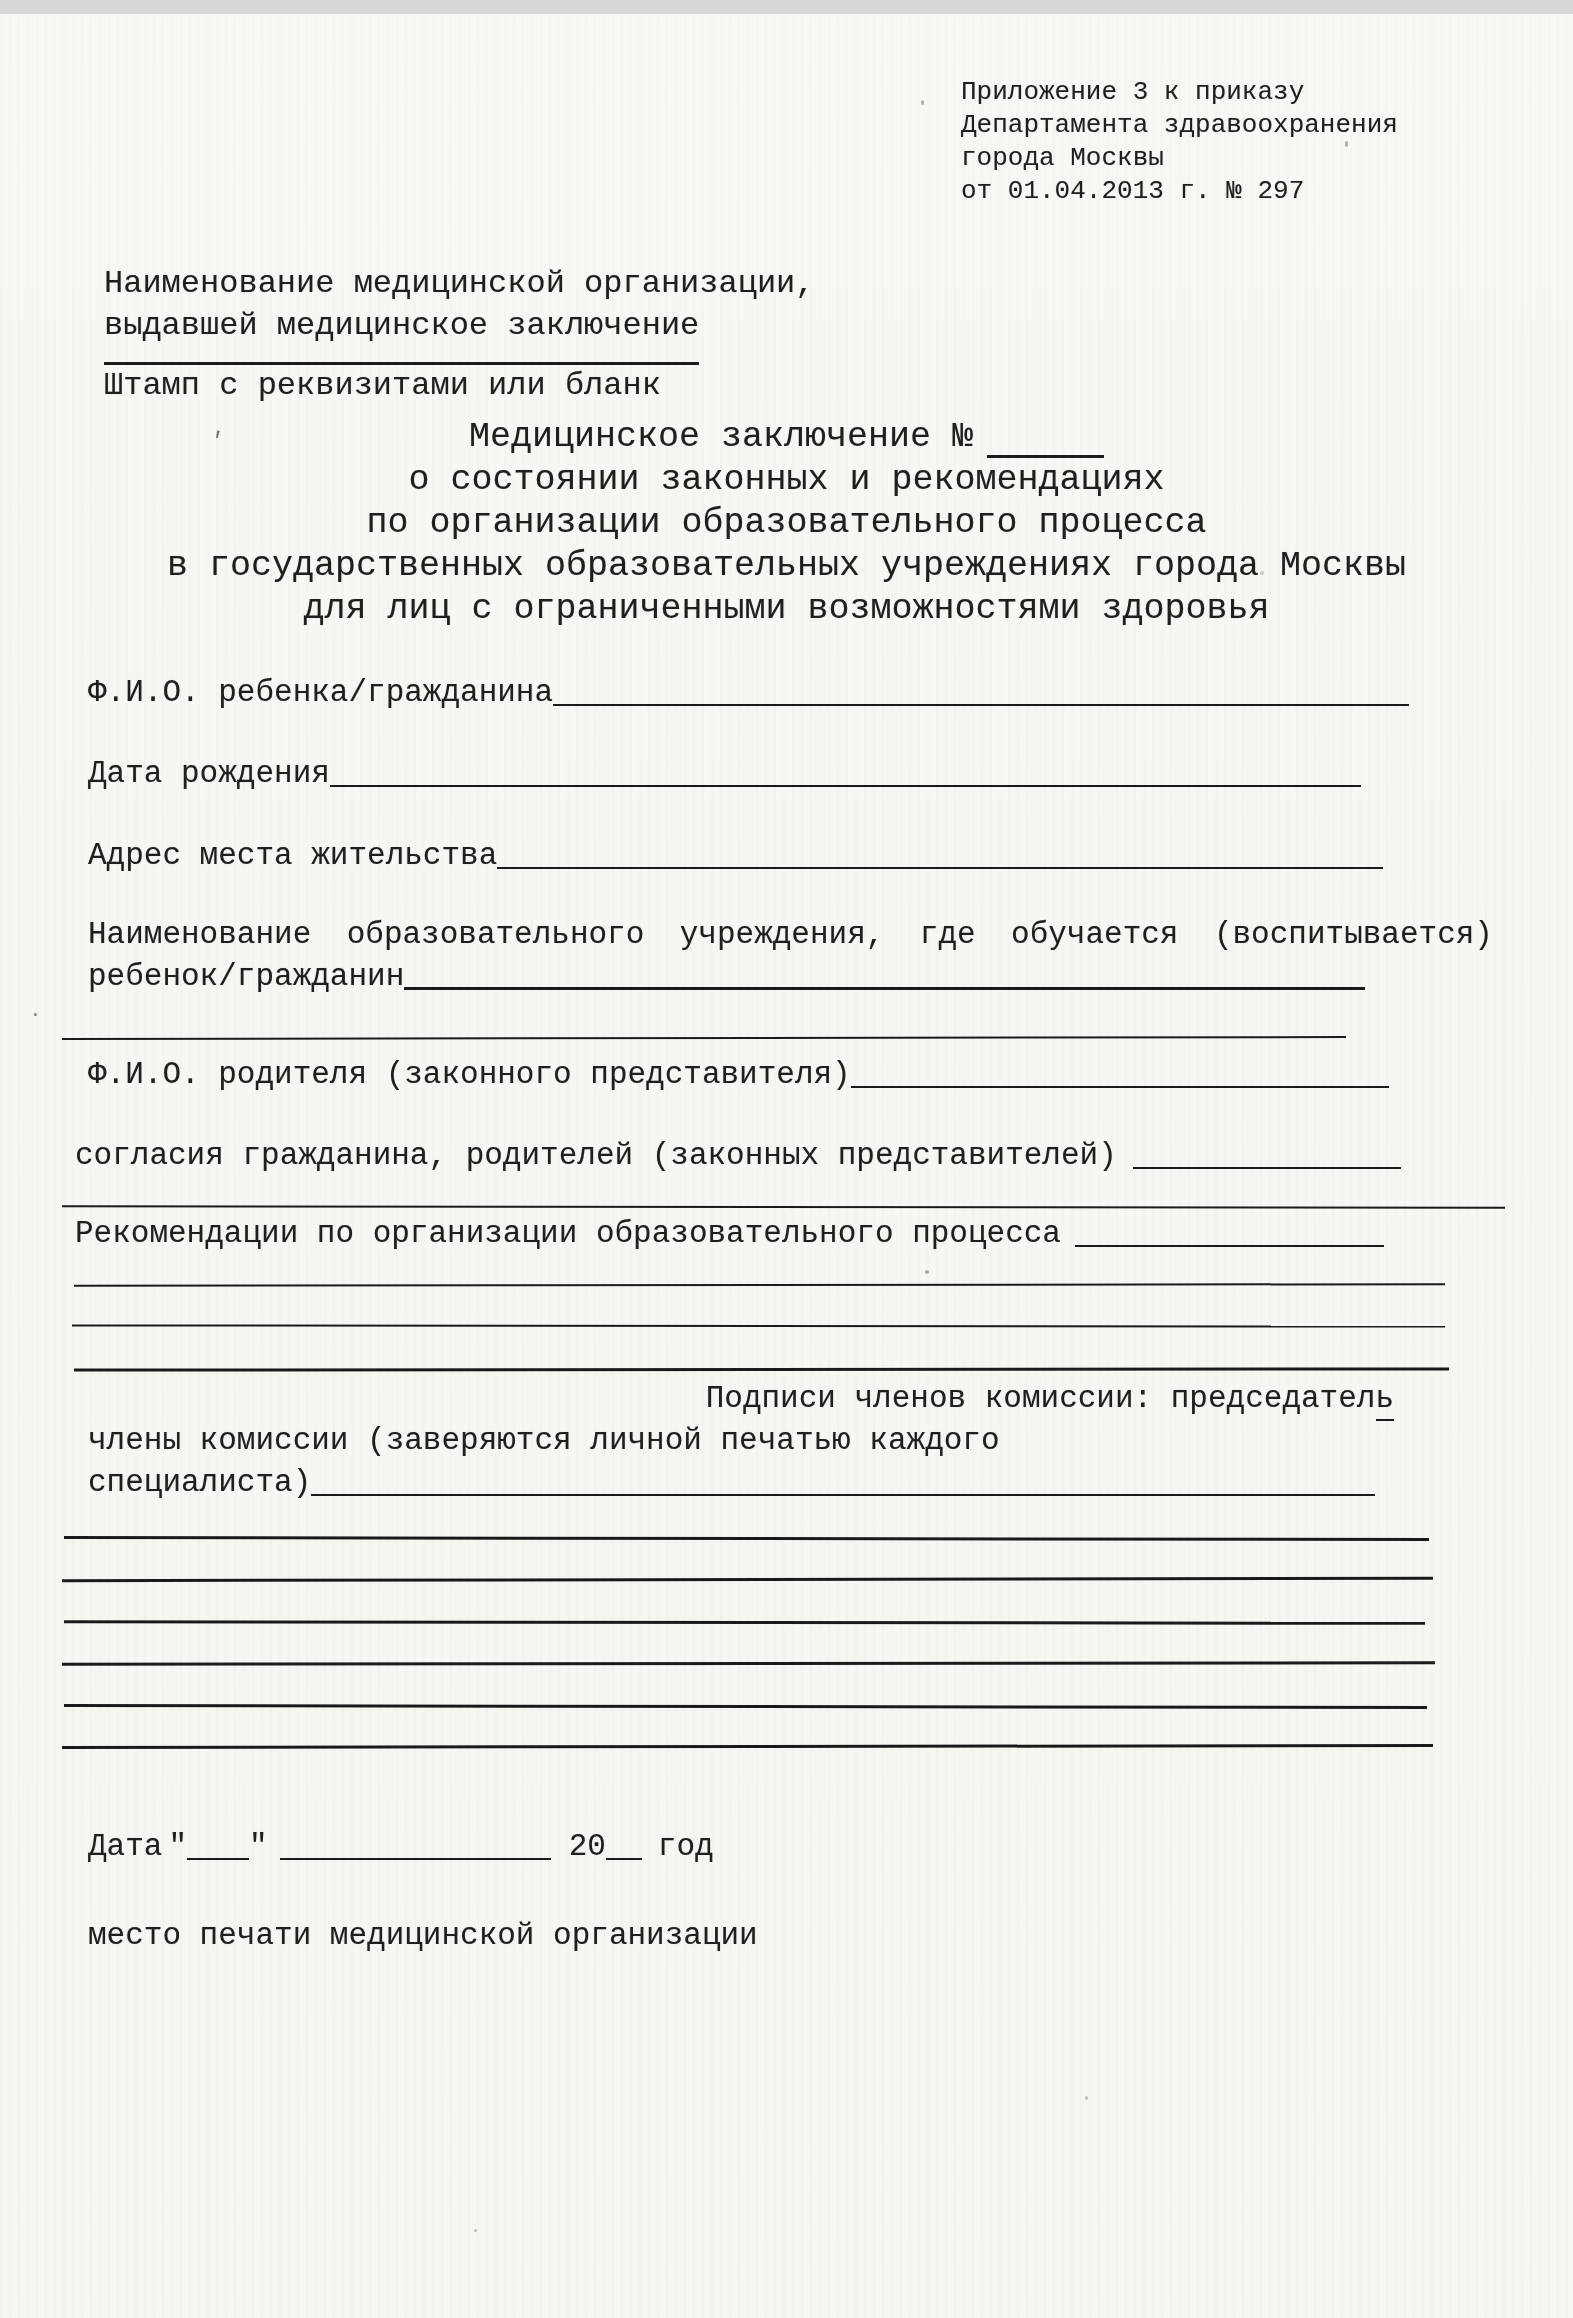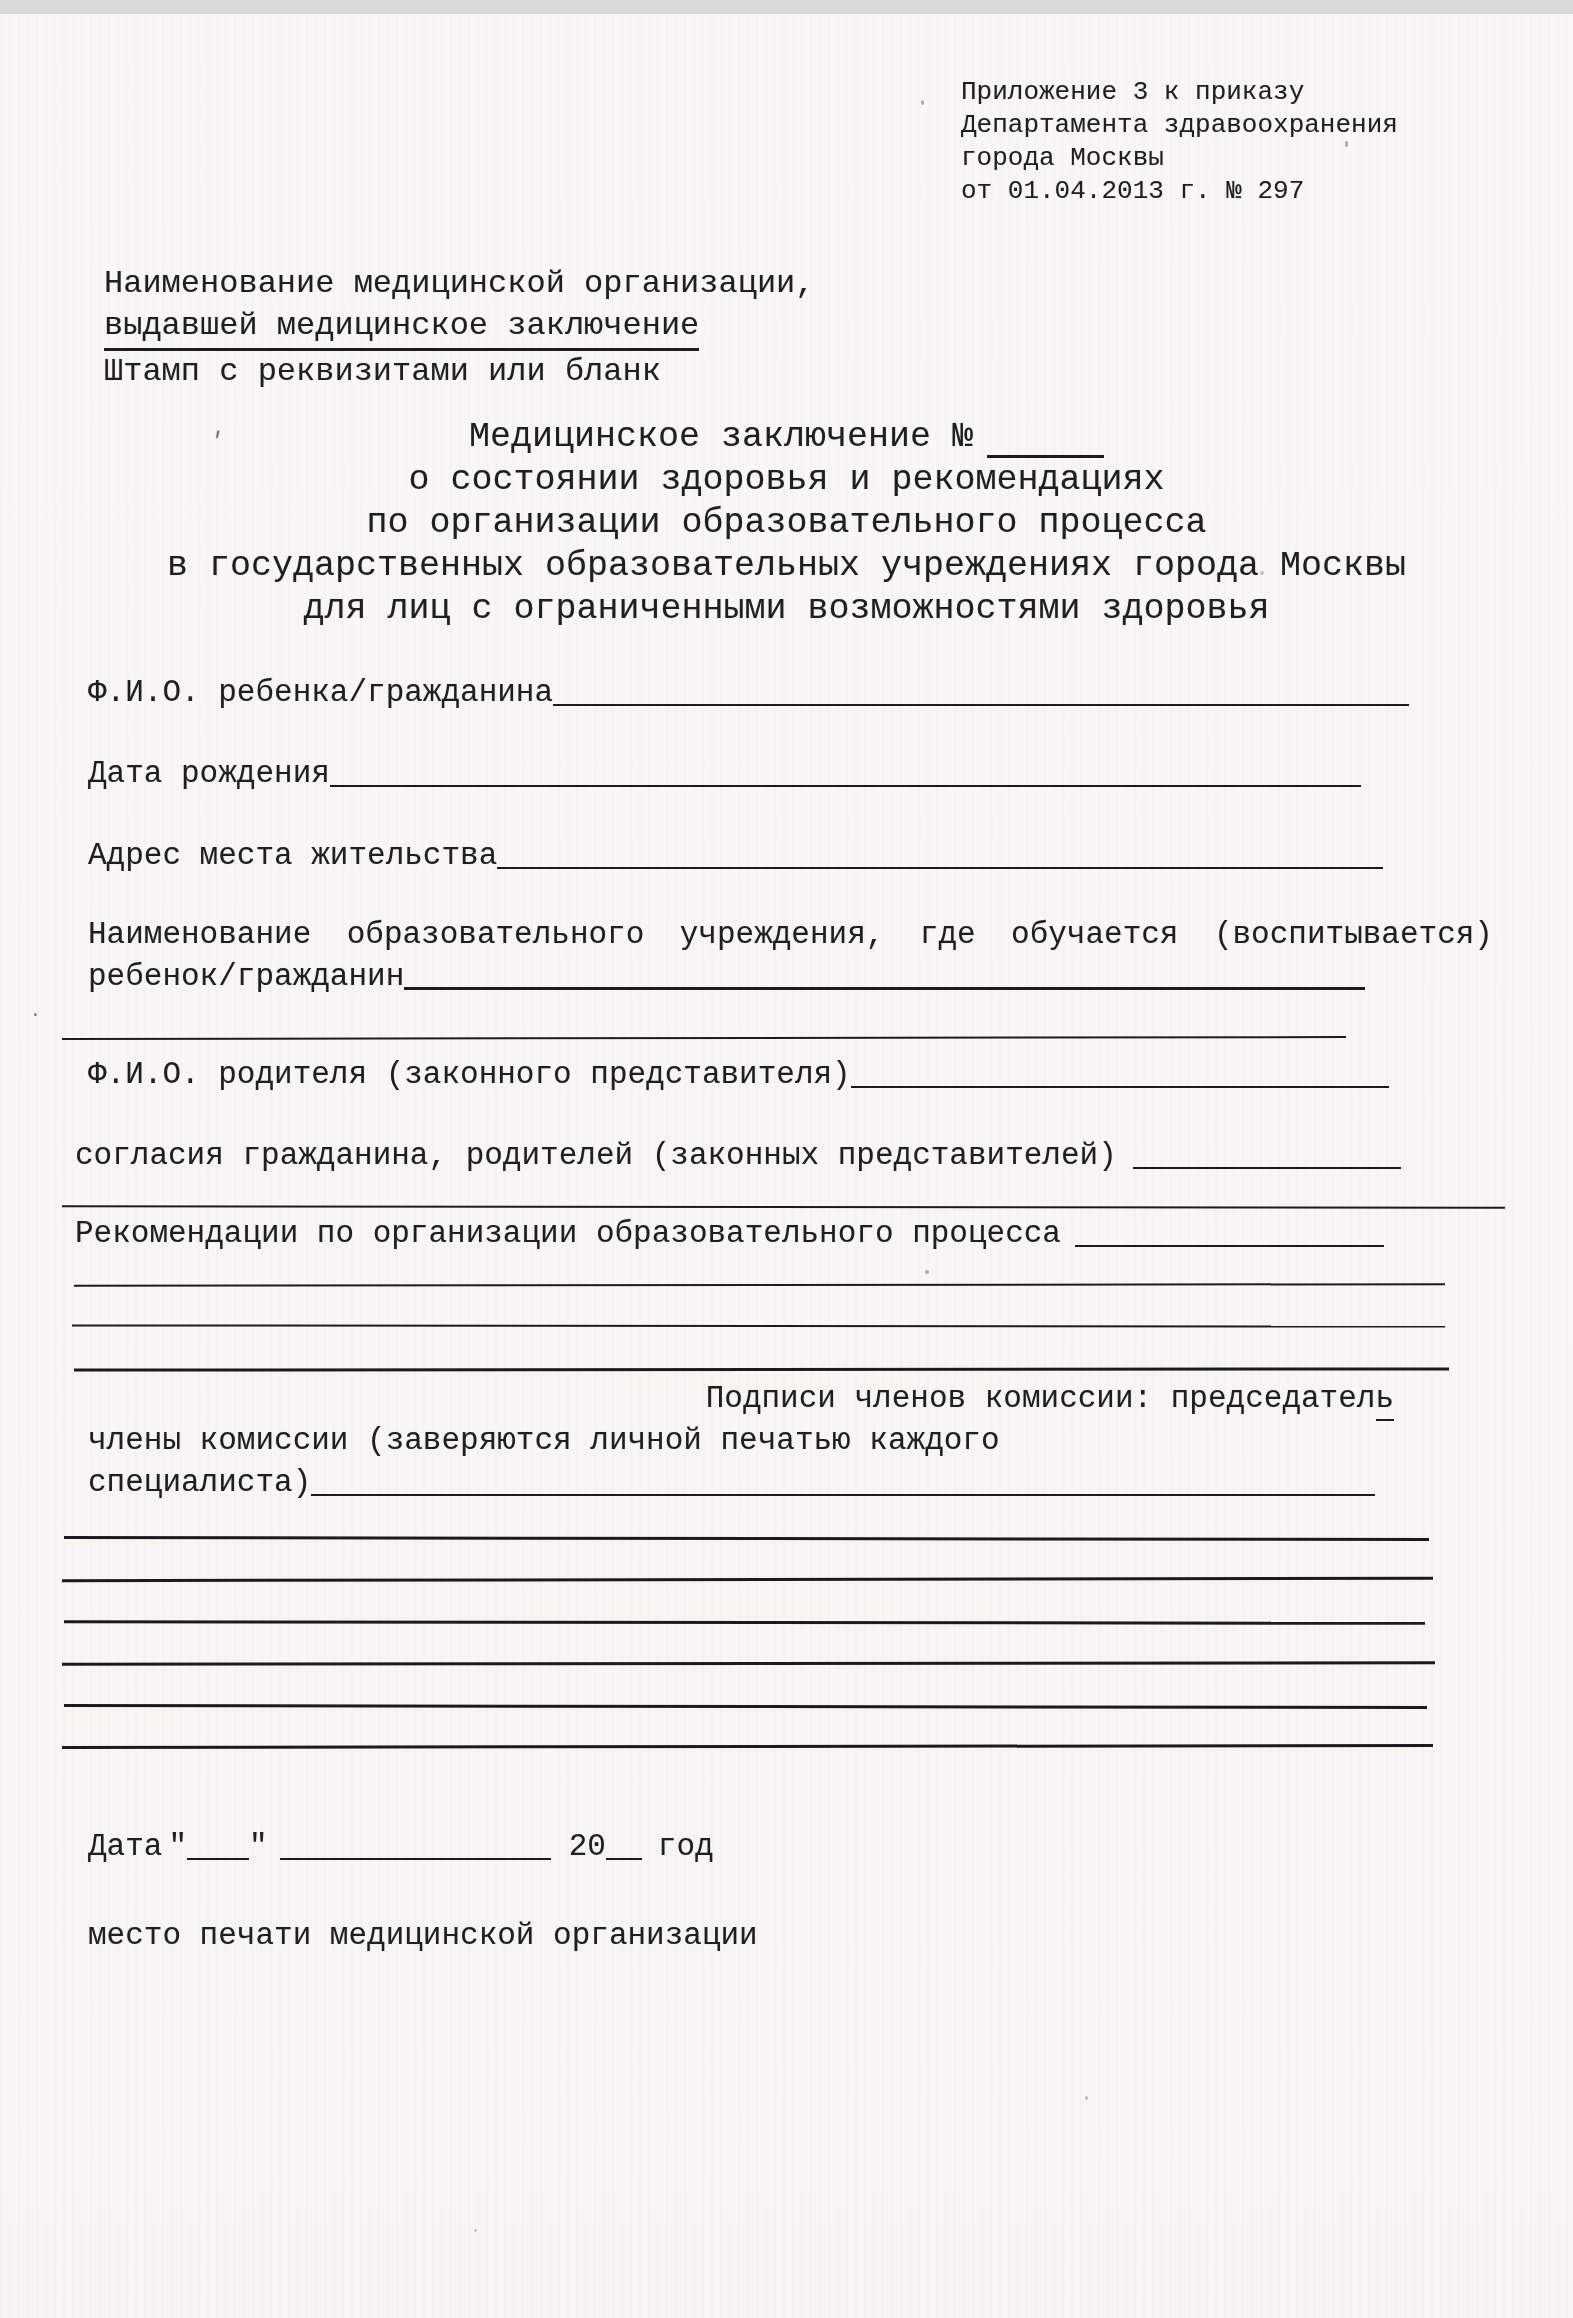--- a/index.html
+++ b/index.html
@@ -12,21 +12,21 @@
       repeating-linear-gradient(90deg, rgba(90,90,80,0.018) 0 2px, rgba(0,0,0,0) 2px 9px),
       linear-gradient(180deg,#f8f7f4 0%, #f7f6f3 55%, #f6f5f2 100%);
     font-family:Liberation Mono, monospace;
     color:#1f1f1f;
     overflow:hidden;
     text-shadow:0 0 1px rgba(20,20,20,0.22);
   }
   .abs { position:absolute; white-space:nowrap; }
   .appendix { font-size:26px; line-height:33px; }
   .org { font-size:32px; line-height:42px; }
-  .org .u { border-bottom:3px solid #1c1c1c; padding-bottom:1px; display:inline-block; }
+  .org .u { border-bottom:3px solid #1c1c1c; padding-bottom:15px; display:inline-block; }
   .title { left:0; right:0; text-align:center; font-size:35px; line-height:43px; }
   .num-line {
     display:inline-block; width:117px; height:10px;
     border-bottom:3px solid #1c1c1c; margin-left:14px; vertical-align:-12px;
   }
   .frow {
     position:absolute; display:flex; align-items:flex-end;
     white-space:nowrap; font-size:31px; line-height:40px;
   }
   .frow .lbl { flex:0 0 auto; }
@@ -69,21 +69,21 @@
   <div class="abs org" style="left:104px; top:249px;">
     <div>Наименование медицинской организации,</div>
     <div><span class="u">выдавшей медицинское заключение</span></div>
     <div>Штамп с реквизитами или бланк</div>
   </div>
 
   <div class="abs title" style="top:402px;">
     <div>
       <span>Медицинское заключение №</span><span class="num-line"></span>
     </div>
-    <div>о состоянии здоровья и рекомендациях</div>
+    <div>о состоянии законных и рекомендациях</div>
     <div>по организации образовательного процесса</div>
     <div>в государственных образовательных учреждениях города Москвы</div>
     <div>для лиц с ограниченными возможностями здоровья</div>
   </div>
 
   <div class="frow" style="left:88px; top:659px; right:164px;justify-content:flex-end;">
     <span class="lbl">Ф.И.О. ребенка/гражданина</span>
     <span class="fill"></span>
   </div>
 

